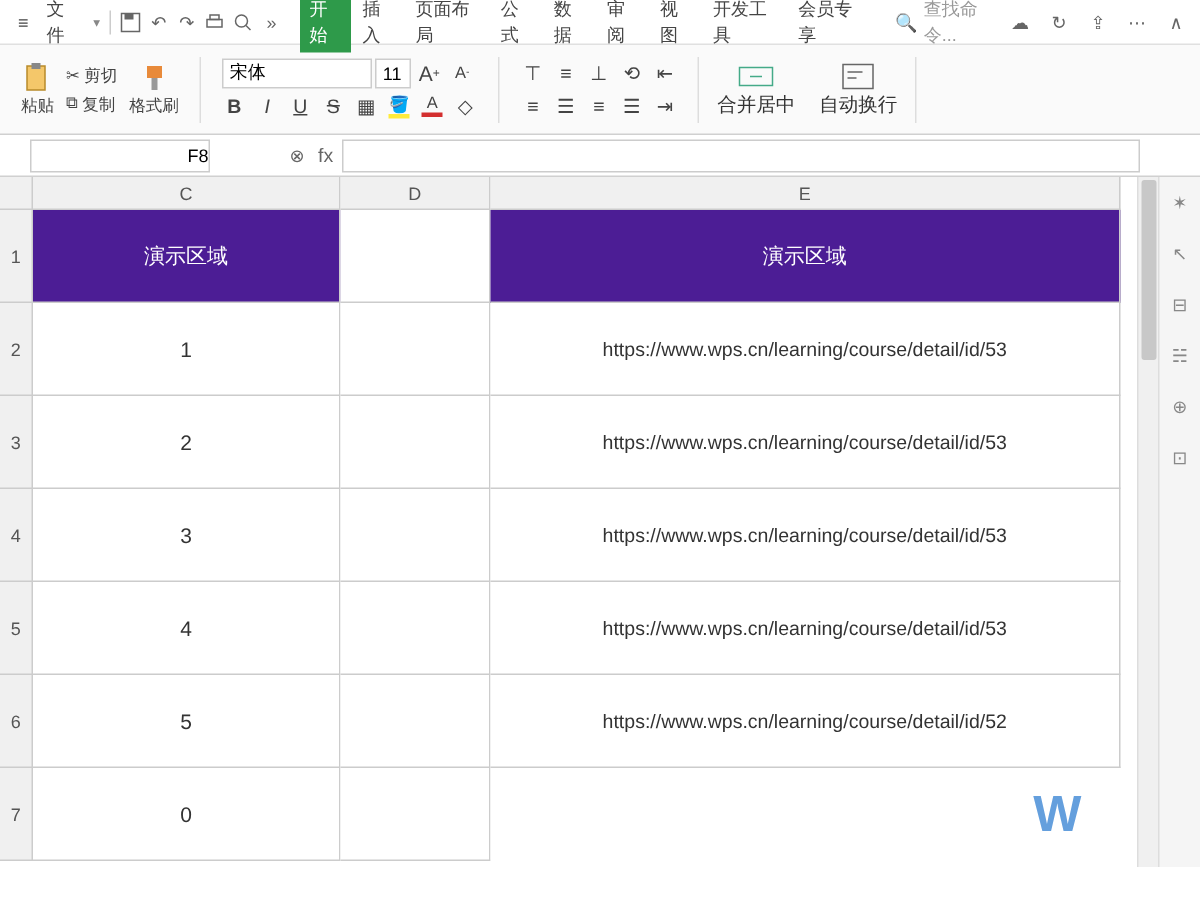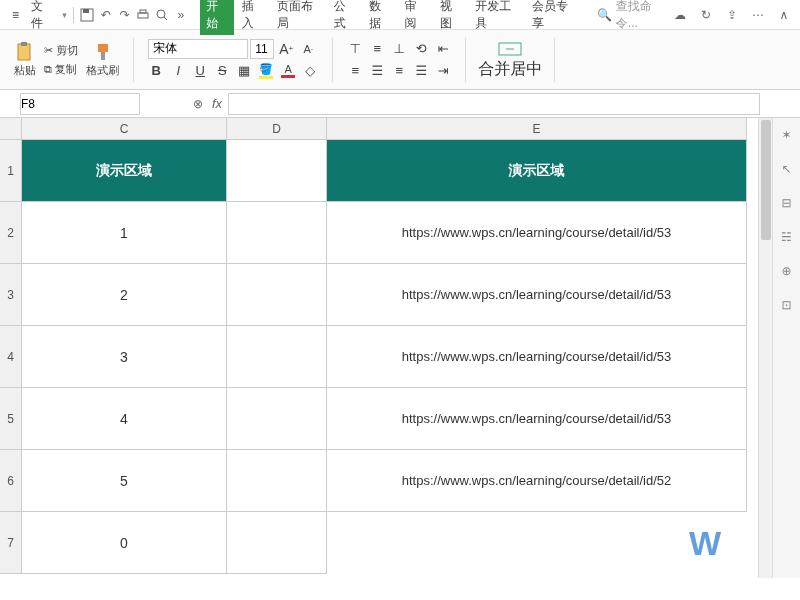--- a/index.html
+++ b/index.html
@@ -21,36 +21,36 @@
 .rbtn-sm{display:flex;align-items:center;gap:3px;font-size:11px;color:#444;cursor:pointer;padding:1px 2px}
 .rsep{width:1px;height:44px;background:#ddd}
 .font-sel{width:100px;height:20px;border:1px solid #ccc;font-size:12px;padding:0 4px;background:#fff}
 .size-sel{width:24px;height:20px;border:1px solid #ccc;font-size:12px;padding:0 4px;background:#fff}
 .fmt-row{display:flex;gap:2px;align-items:flex-start}
 .fmt-btn{width:20px;height:20px;display:flex;align-items:center;justify-content:center;cursor:pointer;font-size:13px;color:#444}
 .fmt-btn.b{font-weight:bold}
 .fmt-btn.i{font-style:italic}
 .fmt-btn.u{text-decoration:underline}
 .color-bar{width:14px;height:3px;display:block}
-.big-btn{display:flex;flex-direction:column;align-items:center;font-size:16px;cursor:pointer;padding:2px 4px}
+.big-btn{display:flex;flex-direction:column;align-items:center;font-size:13px;cursor:pointer;padding:2px 4px}
 .formula-bar{height:28px;display:flex;align-items:center;border-bottom:1px solid #d0d0d0;background:#fff}
-.cell-ref{width:120px;height:22px;border:1px solid #ccc;margin-left:20px;text-align:left;font-size:12px;background:#fff}
+.cell-ref{width:120px;height:22px;border:1px solid #ccc;margin-left:20px;text-align:right;font-size:12px;background:#fff}
 .fx-area{display:flex;align-items:center;gap:6px;margin-left:50px;flex:1;padding-right:40px}
-.fx-icon{font-style:italic;color:#666;font-size:13px}
+.fx-icon{color:#666;font-size:13px}
 .fx-input{flex:1;height:22px;border:1px solid #ccc;padding:0 6px;background:#fff}
 .sheet-area{display:flex;height:460px;position:relative}
 .right-panel{width:28px;background:#f5f5f5;border-left:1px solid #ddd;display:flex;flex-direction:column;align-items:center;padding-top:8px;gap:16px}
 .rp-icon{width:18px;height:18px;color:#888;cursor:pointer;display:flex;align-items:center;justify-content:center}
 .grid-wrap{flex:1;overflow:hidden;position:relative}
 .grid{display:grid;grid-template-columns:22px 205px 100px 420px;grid-template-rows:22px repeat(7,62px)}
 .corner{background:#f0f0f0;border-right:1px solid #ccc;border-bottom:1px solid #ccc}
 .colh{background:#f0f0f0;border-right:1px solid #ccc;border-bottom:1px solid #ccc;display:flex;align-items:center;justify-content:center;font-size:12px;color:#555}
 .rowh{background:#f0f0f0;border-right:1px solid #ccc;border-bottom:1px solid #ccc;display:flex;align-items:center;justify-content:center;font-size:12px;color:#555}
 .cell{border-right:1px solid #ccc;border-bottom:1px solid #ccc;display:flex;align-items:center;justify-content:center;font-size:14px;background:#fff;padding:0 8px;overflow:hidden;white-space:nowrap}
-.cell.hdr{background:#0f766e;color:#fff;font-weight:700}
+.cell.hdr{background:#4c1d95;color:#fff;font-weight:400}
 .cell.url{font-size:13px}
 .cell.empty{background:#fff}
 .scrollbar-v{position:absolute;right:28px;top:0;width:14px;height:100%;background:#f0f0f0;border-left:1px solid #ddd}
 .sb-thumb{width:10px;height:120px;background:#c8c8c8;border-radius:2px;margin:2px auto}
 .watermark{position:absolute;right:50px;bottom:15px;opacity:.85;text-align:right}
 .wm-logo{font-size:28px;font-weight:700;color:#b8b8b8;letter-spacing:1px;display:flex;align-items:center;gap:6px;justify-content:flex-end}
 .wm-w{color:#4a8fd8;font-size:34px;font-weight:900}
 .wm-sub{font-size:12px;color:#bbb;letter-spacing:2px;margin-top:2px}
 .dd{font-size:9px;color:#888;margin-left:1px}
 svg{display:block}
@@ -186,20 +186,29 @@
   <div class="rsep"></div>
   <div class="big-btn">
     <span>
         <svg width="24" height="20" viewBox="0 0 24 20">
           <rect x="1" y="4" width="22" height="12" fill="none" stroke="#4a8"></rect>
           <line x1="8" y1="10" x2="16" y2="10" stroke="#4a8"></line>
         </svg>
       </span>
     <span>合并居中</span>
   </div>
+  <div class="big-btn">
+    <span>
+        <svg width="24" height="20" viewBox="0 0 24 20">
+          <rect x="2" y="2" width="20" height="16" fill="none" stroke="#666"></rect>
+          <path d="M5 7h10M5 11h6" stroke="#666"></path>
+        </svg>
+      </span>
+    <span>自动换行</span>
+  </div>
   <div class="rsep"></div>
 </div>
 
 <div class="formula-bar">
   <input class="cell-ref" value="F8" style="">
   <div class="fx-area">
     <span class="qat-icon">⊗</span>
     <span class="fx-icon">fx</span>
     <input class="fx-input" value="" style="">
   </div>

